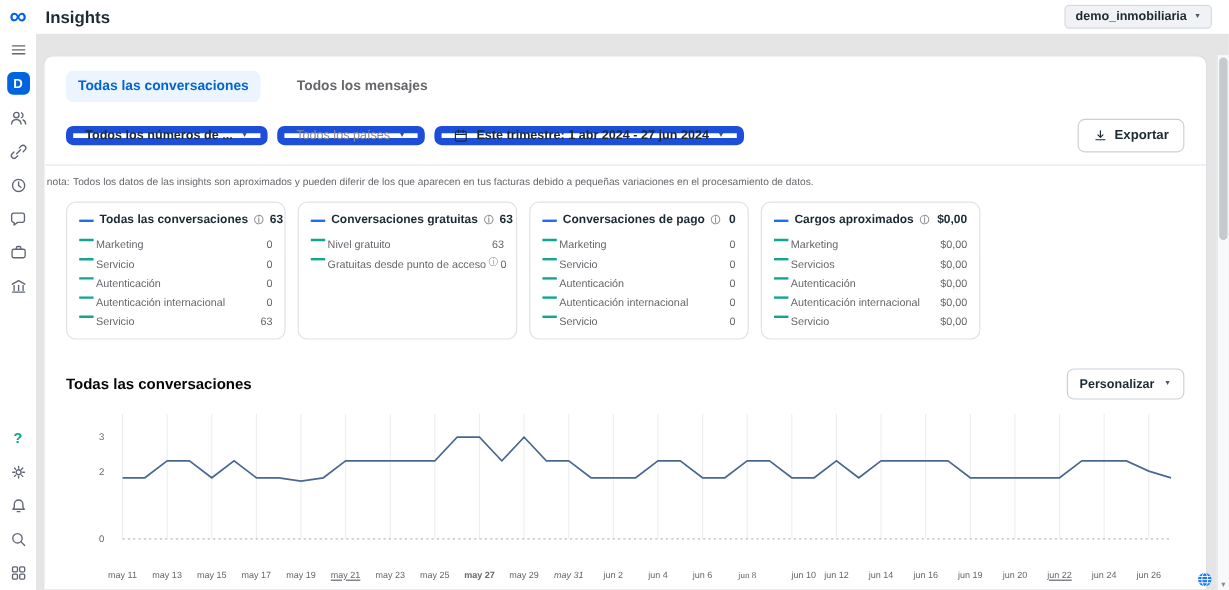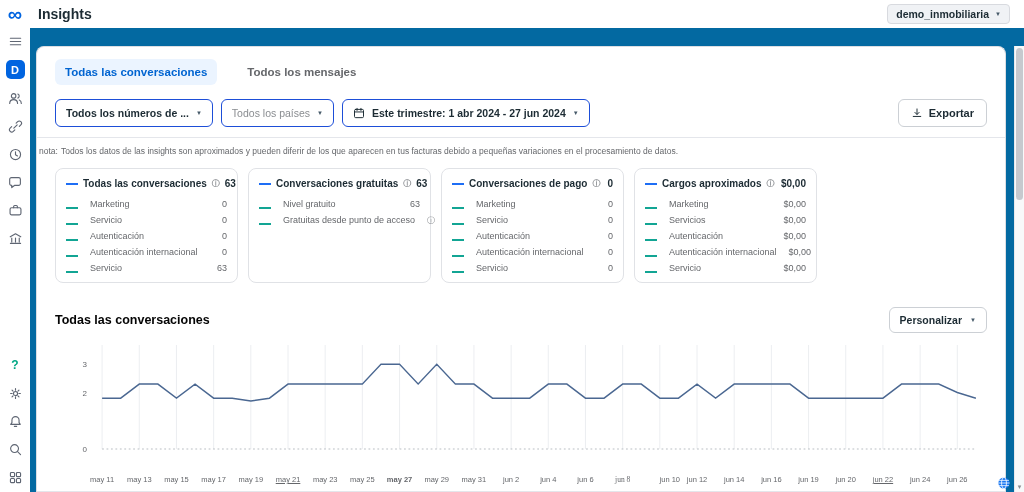--- a/index.html
+++ b/index.html
@@ -21,50 +21,50 @@
     flex-direction:column;align-items:center;gap:10px;padding:4px 0 6px;z-index:4}
   .rail-btn{width:18px;height:18px;display:flex;align-items:center;justify-content:center;flex:none}
   .rail-btn svg{width:15px;height:15px;stroke:#5f6673;fill:none;stroke-width:1.2;
     stroke-linecap:round;stroke-linejoin:round}
   .rail-avatar{width:19px;height:19px;border-radius:5px;background:#0064e0;color:#fff;font-size:11px;
     font-weight:700;display:flex;align-items:center;justify-content:center;flex:none;cursor:pointer}
   .rail-spacer{flex:1}
   .help-btn{font-size:12px;font-weight:700;color:#00a884}
 
   
-  .content{position:absolute;left:30px;top:28px;right:0;bottom:0;background:#0369a1}
+  .content{position:absolute;left:30px;top:28px;right:0;bottom:0;background:#e5e5e5}
   .card{position:absolute;left:6px;top:18px;right:18px;bottom:-2px;background:#fff;
     border:1px solid #dcdee3;border-bottom:none;border-radius:8px 8px 0 0;overflow:hidden}
 
   .tabs{display:flex;align-items:center;gap:20px;padding:12px 18px 8px}
   .tab{font-size:11.5px;font-weight:600;color:#65676b;padding:7px 10px;border-radius:6px}
   .tab.active{color:#0064d1;background:#ebf4ff}
 
   .filters{display:flex;align-items:center;gap:8px;padding:6px 18px 10px}
-  .dd{display:flex;align-items:center;gap:7px;border:1px solid #1d4ed8;border-radius:6px;height:28px;
+  .dd{display:flex;align-items:center;gap:7px;border:6px solid #1d4ed8;border-radius:6px;height:16px;
     padding:0 10px;font-size:10.5px;font-weight:600;color:#1c2b33;background:#fff}
   .dd.muted .dd-label{color:#8a8d91;font-weight:400}
   .dd svg,.export svg{width:12px;height:12px;stroke:#1c2b33;fill:none;stroke-width:1.3;
     stroke-linecap:round;stroke-linejoin:round}
   .export{margin-left:auto;display:flex;align-items:center;gap:6px;border:1px solid #ccd0d5;
     border-radius:6px;height:28px;padding:0 12px;font-size:11px;font-weight:600;background:#fff}
 
   .divider{border-top:1px solid #e4e6eb}
   .note{padding:8px 2px 4px;font-size:8.5px;color:#65676b}
   .note-prefix{margin-right:3px}
 
   
   .stat-row-wrap{display:flex;gap:10px;padding:8px 18px 12px}
   .scard{width:183px;border:1px solid #e0e2e6;border-radius:8px;padding:9px 10px;
     display:flex;flex-direction:column;gap:6px;background:#fff}
   .shead{display:flex;align-items:center;gap:5px;font-size:10px;font-weight:700;padding-bottom:4px;white-space:nowrap}
   .sline{width:12px;border-top:2px solid #1e6ef5;flex:none}
   .sinfo{font-size:8px;color:#8a8d91;line-height:1}
   .sval{margin-left:auto;font-size:10px;font-weight:700}
-  .srow{display:flex;align-items:flex-end;gap:12px;font-size:9px;color:#65676b;white-space:nowrap}
+  .srow{display:flex;align-items:flex-start;gap:2px;font-size:9px;color:#65676b;white-space:nowrap}
   .sdash{width:12px;border-top:2px dashed #12a594;flex:none}
   .srval{margin-left:auto}
 
   
   .section-head{display:flex;align-items:center;justify-content:space-between;padding:12px 18px 2px}
   .section-head h2{font-size:12.5px;font-weight:700;color:#050505}
   .personalize{border:1px solid #ccd0d5;border-radius:6px;height:26px;padding:0 10px;font-size:10.5px;
     font-weight:600;display:flex;align-items:center;gap:8px;background:#fff}
 
   .chart-wrap{margin:6px 22px 20px 58px;height:130px;position:relative}
@@ -373,21 +373,21 @@
           <span class="xlab" style="left: 0.8%;">may 11</span>
           <span class="xlab" style="left: 4.98723%;">may 13</span>
           <span class="xlab" style="left: 9.17447%;">may 15</span>
           <span class="xlab" style="left: 13.3617%;">may 17</span>
           <span class="xlab" style="left: 17.5489%;">may 19</span>
           <span class="xlab" style="left: 21.7362%; text-decoration: underline;">may 21</span>
           <span class="xlab" style="left: 25.9234%;">may 23</span>
           <span class="xlab" style="left: 30.1106%;">may 25</span>
           <span class="xlab" style="left: 34.2979%; font-weight: bold;">may 27</span>
           <span class="xlab" style="left: 38.4851%;">may 29</span>
-          <span class="xlab" style="left: 42.6723%;">may 31</span>
+          <span class="xlab" style="left: 42.6723%; font-style: italic;">may 31</span>
           <span class="xlab" style="left: 46.8596%;">jun 2</span>
           <span class="xlab" style="left: 51.0468%;">jun 4</span>
           <span class="xlab" style="left: 55.234%;">jun 6</span>
           <span class="xlab" style="left: 59.4213%; font-family: Liberation Serif, serif;">jun 8</span>
           <span class="xlab" style="left: 63.6085%; padding-left: 20px;">jun 10</span>
           <span class="xlab" style="left: 67.7957%;">jun 12</span>
           <span class="xlab" style="left: 71.983%;">jun 14</span>
           <span class="xlab" style="left: 76.1702%;">jun 16</span>
           <span class="xlab" style="left: 80.3574%;">jun 19</span>
           <span class="xlab" style="left: 84.5447%;">jun 20</span>

